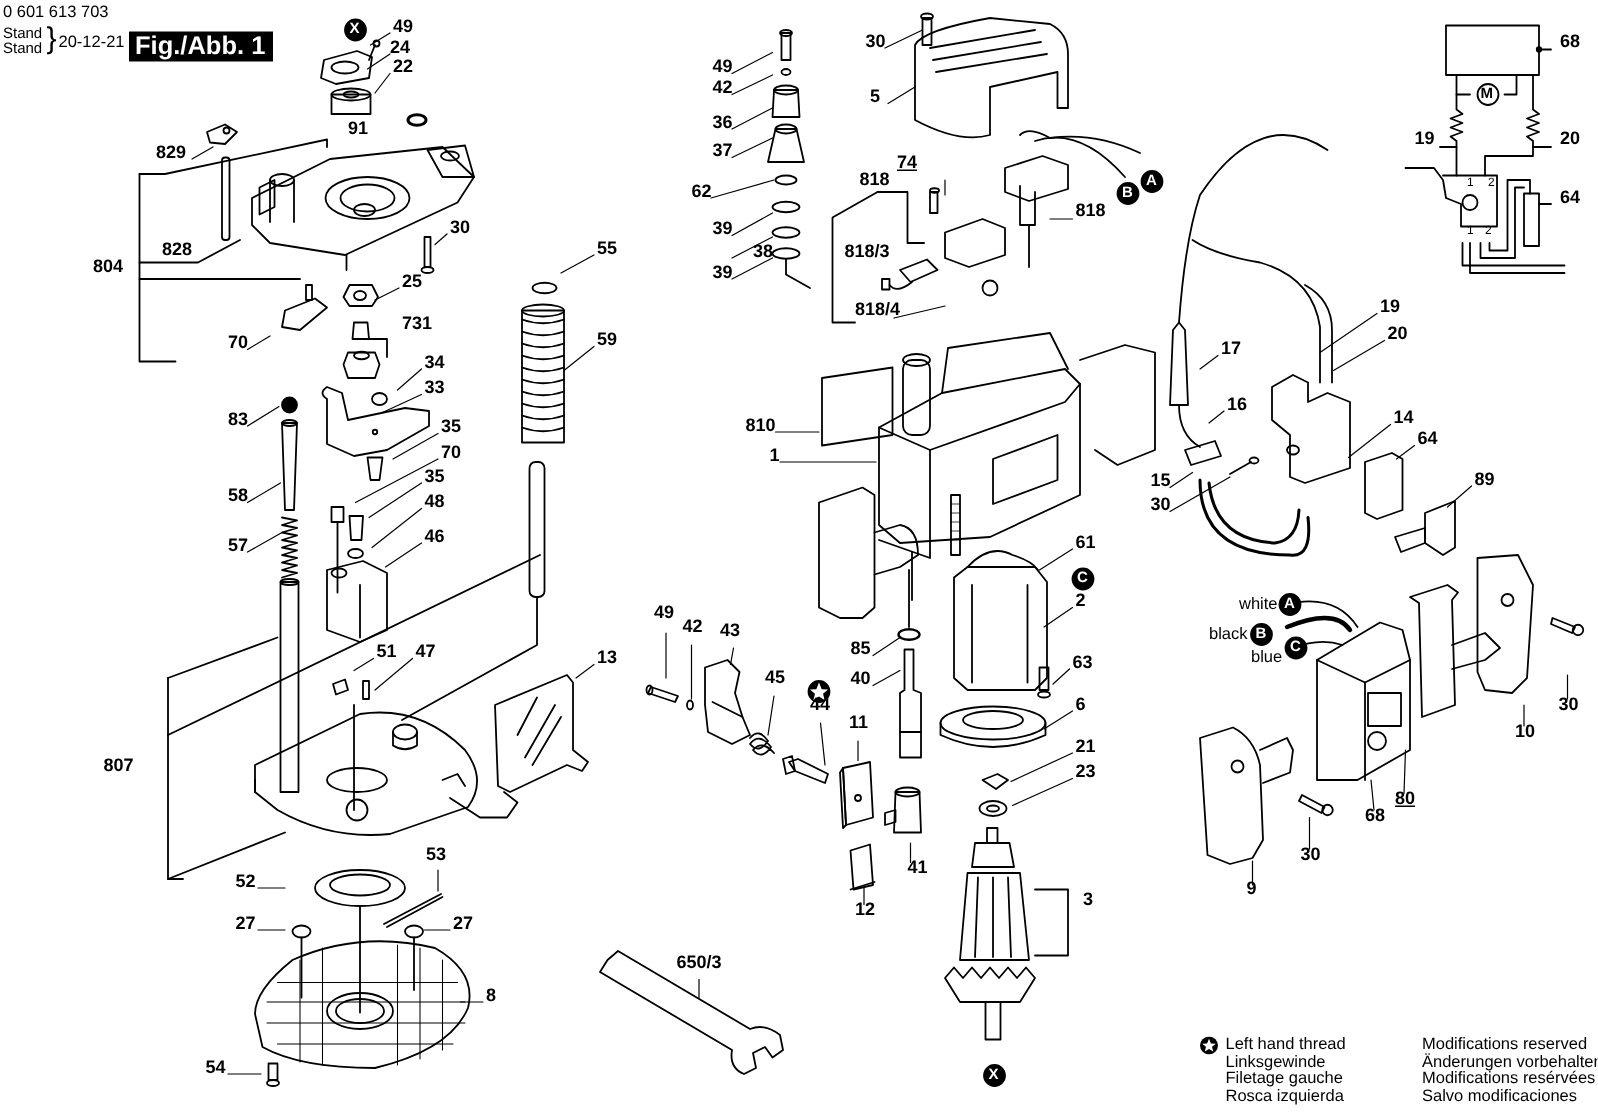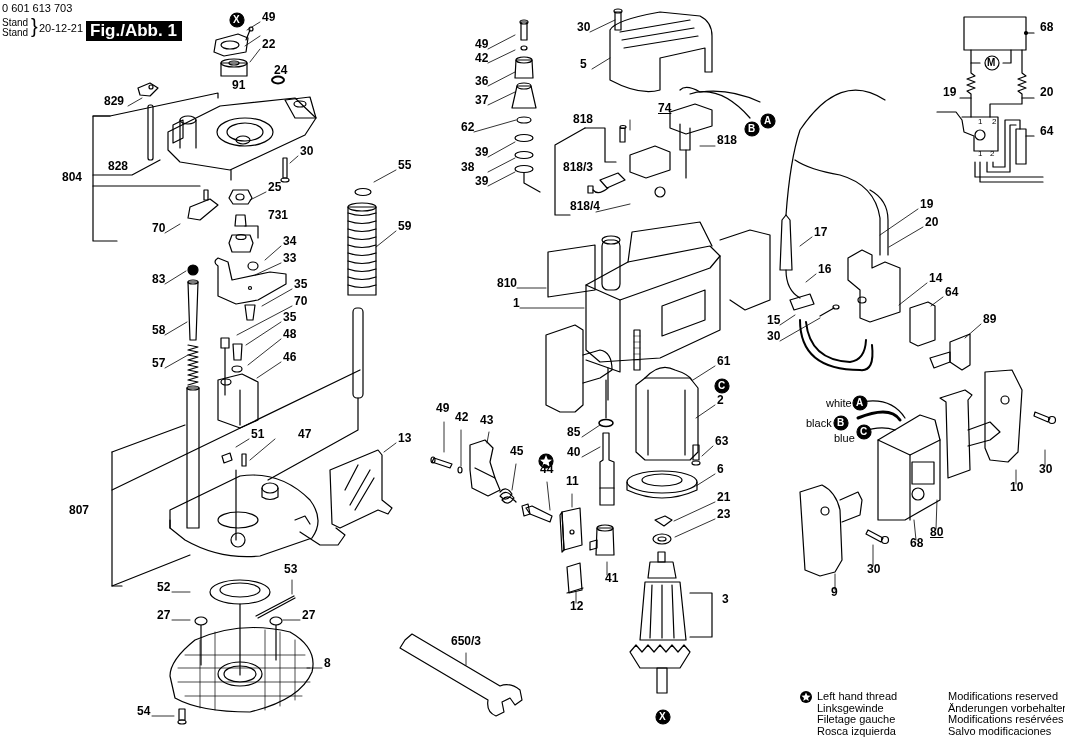--- a/index.html
+++ b/index.html
@@ -542,21 +542,21 @@
 <div class="hdr-issue">
   <div>Stand</div>
   <div>Stand</div>
 </div>
 <div class="hdr-brace">}</div>
 <div class="hdr-date">20-12-21</div>
 <div class="fig-box">Fig./Abb. 1</div>
 
 <div id="callouts">
     <div class="callout" style="left: 262px; top: 11px;">49</div>
-    <div class="callout" style="left: 274px; top: 25px; margin-top: 39px;">24</div>
+    <div class="callout" style="left: 260px; top: 25px;">24</div>
     <div class="callout" style="left: 262px; top: 38px;">22</div>
     <div class="callout" style="left: 232px; top: 79px;">91</div>
     <div class="callout" style="left: 104px; top: 95px;">829</div>
     <div class="callout" style="left: 300px; top: 145px;">30</div>
     <div class="callout" style="left: 62px; top: 171px;">804</div>
     <div class="callout" style="left: 108px; top: 160px;">828</div>
     <div class="callout" style="left: 268px; top: 181px;">25</div>
     <div class="callout" style="left: 268px; top: 209px;">731</div>
     <div class="callout" style="left: 152px; top: 222px;">70</div>
     <div class="callout" style="left: 283px; top: 235px;">34</div>
@@ -565,40 +565,40 @@
     <div class="callout" style="left: 294px; top: 278px;">35</div>
     <div class="callout" style="left: 294px; top: 295px;">70</div>
     <div class="callout" style="left: 283px; top: 311px;">35</div>
     <div class="callout" style="left: 283px; top: 328px;">48</div>
     <div class="callout" style="left: 152px; top: 324px;">58</div>
     <div class="callout" style="left: 283px; top: 351px;">46</div>
     <div class="callout" style="left: 152px; top: 357px;">57</div>
     <div class="callout" style="left: 398px; top: 159px;">55</div>
     <div class="callout" style="left: 398px; top: 220px;">59</div>
     <div class="callout" style="left: 251px; top: 428px;">51</div>
-    <div class="callout" style="left: 277px; top: 428px; margin-left: 21px;">47</div>
+    <div class="callout" style="left: 277px; top: 428px;">47</div>
     <div class="callout" style="left: 398px; top: 432px;">13</div>
     <div class="callout" style="left: 69px; top: 504px;">807</div>
     <div class="callout" style="left: 157px; top: 581px;">52</div>
     <div class="callout" style="left: 284px; top: 563px;">53</div>
     <div class="callout" style="left: 157px; top: 609px;">27</div>
     <div class="callout" style="left: 302px; top: 609px;">27</div>
     <div class="callout" style="left: 324px; top: 657px;">8</div>
     <div class="callout" style="left: 137px; top: 705px;">54</div>
     <div class="callout" style="left: 475px; top: 38px;">49</div>
     <div class="callout" style="left: 475px; top: 52px;">42</div>
     <div class="callout" style="left: 475px; top: 75px;">36</div>
     <div class="callout" style="left: 475px; top: 94px;">37</div>
     <div class="callout" style="left: 461px; top: 121px;">62</div>
     <div class="callout" style="left: 475px; top: 146px;">39</div>
-    <div class="callout" style="left: 461px; top: 161px; text-align: right;">38</div>
+    <div class="callout" style="left: 502px; top: 161px; text-align: right;">38</div>
     <div class="callout" style="left: 475px; top: 175px;">39</div>
     <div class="callout" style="left: 577px; top: 21px;">30</div>
     <div class="callout" style="left: 580px; top: 58px;">5</div>
-    <div class="callout" style="left: 658px; top: 102px; text-decoration: underline;">74</div>
+    <div class="callout" style="left: 598px; top: 102px; text-decoration: underline;">74</div>
     <div class="callout" style="left: 573px; top: 113px;">818</div>
     <div class="callout" style="left: 717px; top: 134px;">818</div>
     <div class="callout" style="left: 563px; top: 161px;">818/3</div>
     <div class="callout" style="left: 570px; top: 200px;">818/4</div>
     <div class="callout" style="left: 497px; top: 277px;">810</div>
     <div class="callout" style="left: 513px; top: 297px;">1</div>
     <div class="callout" style="left: 814px; top: 226px;">17</div>
     <div class="callout" style="left: 818px; top: 263px;">16</div>
     <div class="callout" style="left: 767px; top: 314px;">15</div>
     <div class="callout" style="left: 767px; top: 330px;">30</div>

